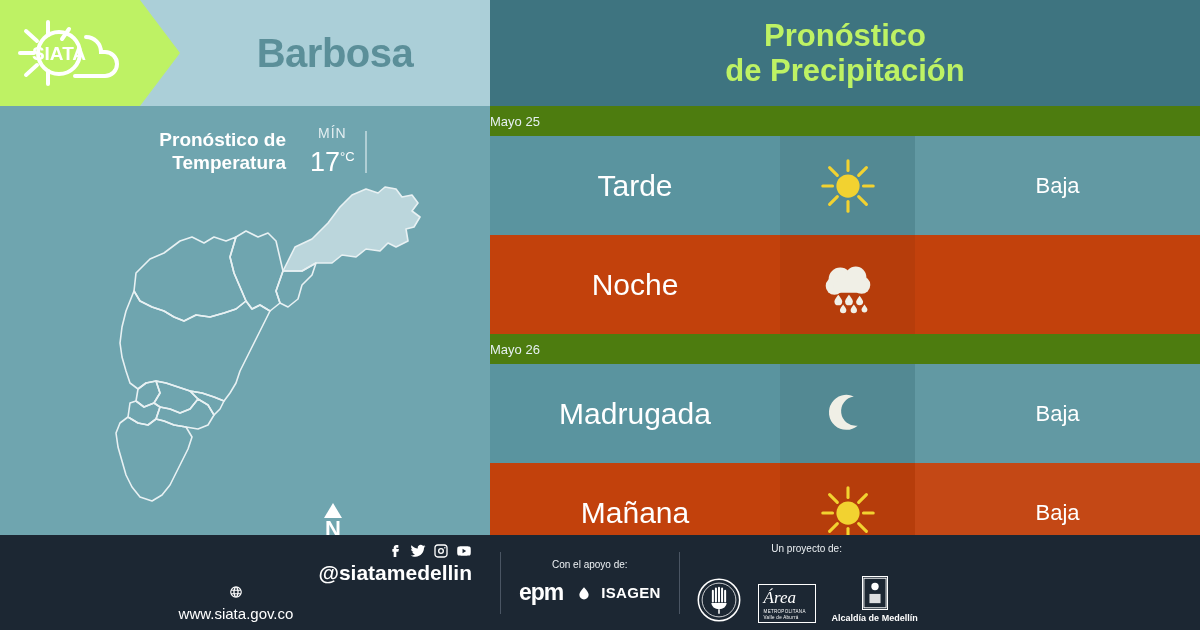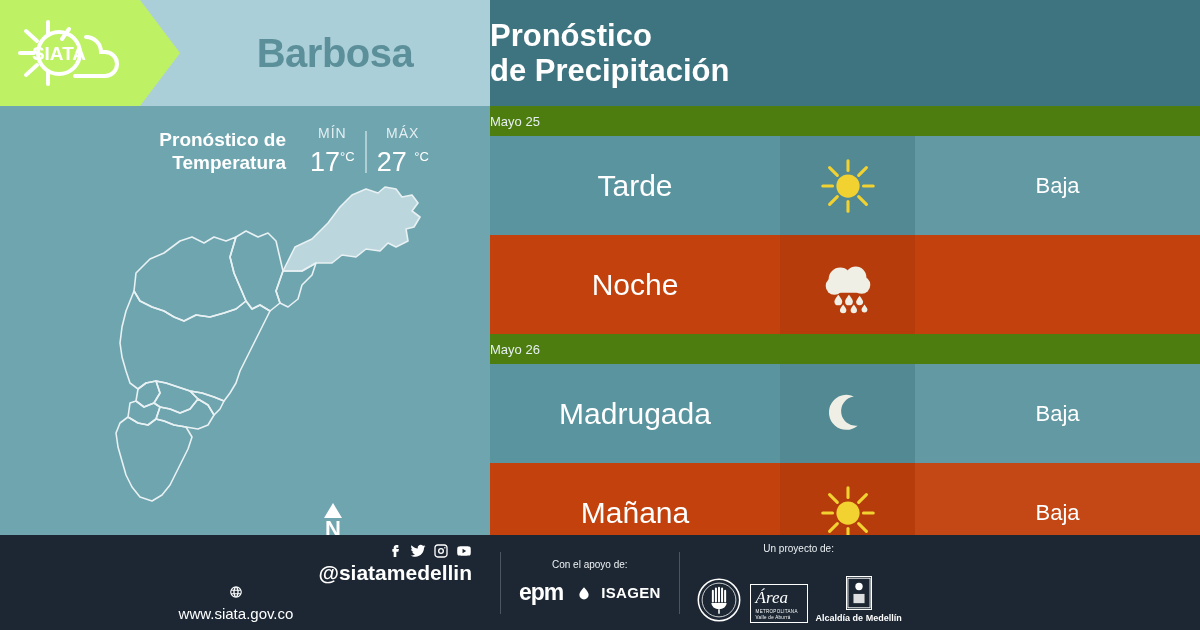--- a/index.html
+++ b/index.html
@@ -84,22 +84,22 @@
 
   
   .right-panel {
     position: absolute; left: 490px; top: 0;
     width: 710px; height: 535px;
     background: #3E7480;
   }
   .precip-header {
     height: 106px; width: 100%;
     display: flex; flex-direction: column;
-    align-items: flex-start; justify-content: center;
-    color: #ffffff;
+    align-items: center; justify-content: center;
+    color: #bef264;
   }
   .precip-header .l1, .precip-header .l2 {
     font-size: 31px; font-weight: bold; line-height: 35px;
   }
   .date-bar {
     height: 30px; width: 100%;
     background: #4d7c0f;
     display: flex; align-items: center; 
     color: #E6F0F2; font-size: 13px;
   }
@@ -154,21 +154,21 @@
   }
   .sponsor-block .cap { font-size: 10px; margin-bottom: 9px; color: #EDF1F4; }
   .sponsor-logos { display: flex; align-items: center; gap: 14px; }
   .epm-logo { font-size: 23px; font-weight: bold; letter-spacing: -1px; }
   .isagen-logo { font-size: 15px; font-weight: bold; letter-spacing: .3px; display: flex; align-items: center; gap: 10px; }
   .seal { width: 46px; height: 46px; }
   .project-block {
     display: flex; flex-direction: column; align-items: center; padding-left: 16px;
   }
   .project-block .cap { font-size: 10px; margin-bottom: 22px; color: #EDF1F4; }
-  .project-logos { display: flex; align-items: flex-end; gap: 8px; }
+  .project-logos { display: flex; align-items: flex-end; gap: 16px; }
   .area-logo { width: 58px; }
   .area-logo .box { border: 1px solid #FFFFFF; padding: 3px 5px 2px; }
   .area-logo .script { font-family: "Liberation Serif", serif; font-style: italic; font-size: 17px; }
   .area-logo .sub { font-size: 4.5px; letter-spacing: .3px; margin-top: 1px; }
   .alc-logo { display: flex; flex-direction: column; align-items: center; }
   .alc-logo .crest { width: 26px; height: 34px; border: 1px solid #FFFFFF; }
   .alc-logo .txt { font-size: 9px; font-weight: bold; margin-top: 3px; }
 </style>
 </head>
 <body>
@@ -201,24 +201,20 @@
       <div class="temp-title">
         <span>Pronóstico de</span><br>
         <span>Temperatura</span>
       </div>
       <div class="temp-vals">
         <div class="temp-col">
           <span class="lbl">MÍN</span>
           <span class="val"><span>17</span><sup>°C</sup></span>
         </div>
         <div class="temp-divider"></div>
-        <div class="temp-col">
-          <span class="lbl">MÁX</span>
-          <span class="val"><span>27</span> <sup>°C</sup></span>
-        </div>
       </div>
     </div>
 
     <div class="map-wrap">
       <svg viewBox="0 0 420 355">
         <g fill="none" stroke="#E8F1F3" stroke-width="1.6" stroke-linejoin="round">
 
           <path fill="#C9DEE4" fill-opacity="0.85" d="M243 96 L255 72 L272 64 L288 48 L300 32 L312 20 L326 14 L338 18 L345 12 L356 14 L362 22
                    L372 20 L378 28 L372 36 L380 42 L374 52 L366 54 L368 66 L356 72 L348 68 L340 76
                    L326 74 L316 82 L302 80 L292 88 L276 88 L262 96 Z"></path>

